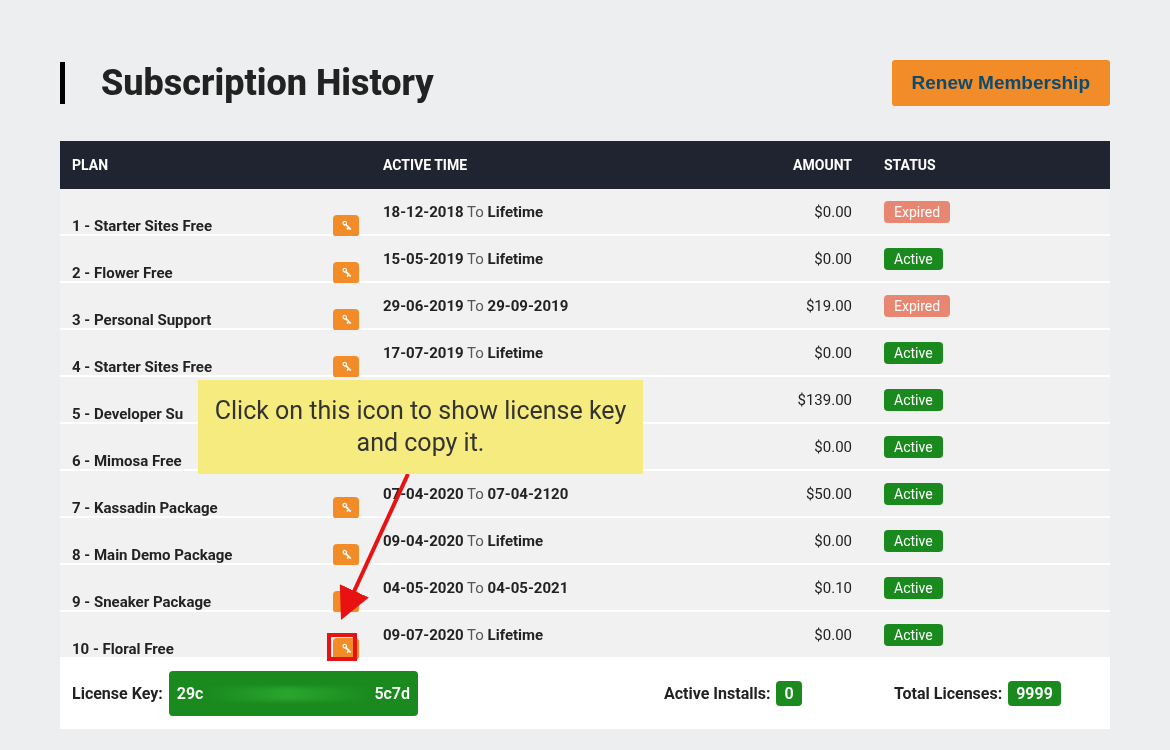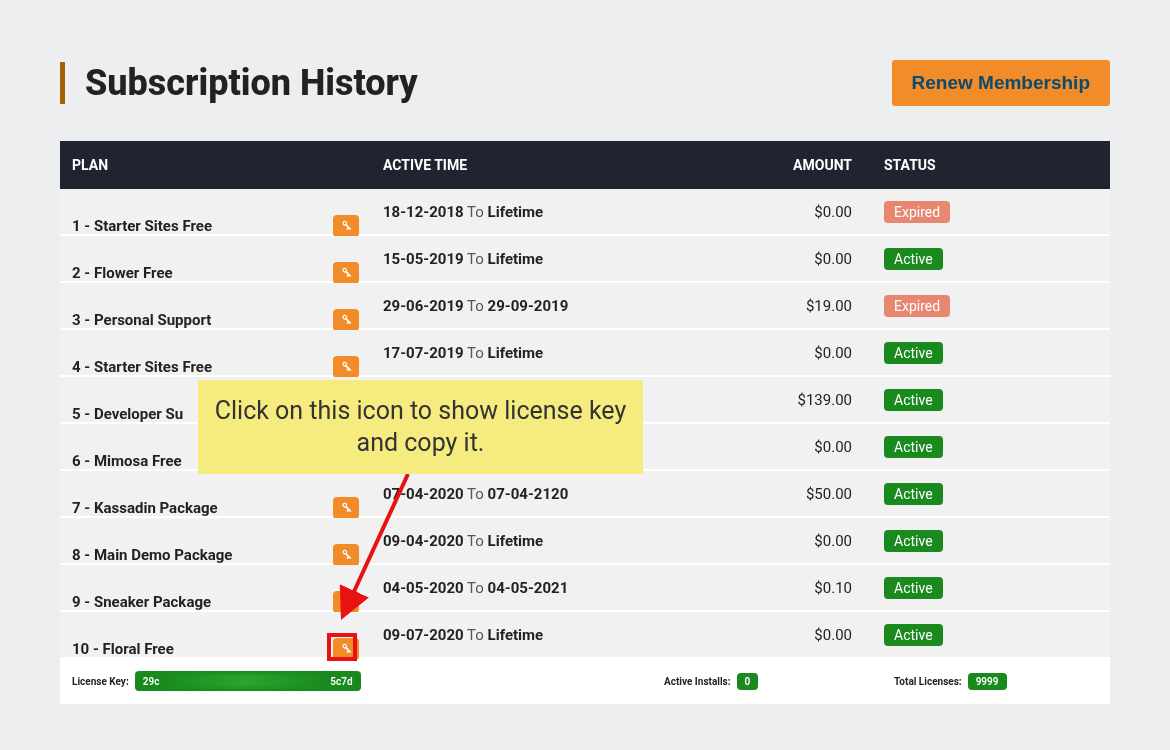--- a/index.html
+++ b/index.html
@@ -13,22 +13,22 @@
     .container {
       padding: 60px;
     }
     .header-row {
       display: flex;
       justify-content: space-between;
       align-items: center;
       margin-bottom: 35px;
     }
     .page-title-wrapper {
-      border-left: 5px solid #a16207;
-      padding-left: 20px;
+      border-left: 5px solid #000000;
+      padding-left: 36px;
     }
     .page-title {
       font-size: 36px;
       font-weight: 800;
       color: #222;
     }
     .renew-btn {
       background: #f28c28;
       color: #0c4a6e;
       border: none;
@@ -94,36 +94,36 @@
       padding: 3px 10px;
       border-radius: 4px;
       font-size: 14px;
       color: #fff;
     }
     .badge.expired { background: #e88771; }
     .badge.active { background: #1a8a1f; }
     .footer-row {
       display: flex;
       padding: 12px 12px 8px 12px;
-      font-size: 10px;
+      font-size: 16px;
       justify-content: space-between;
     }
     .footer-item { font-weight: 700; color: #222; display: flex; align-items: center;}
     .footer-item .chip {
       background: #1a8a1f;
       color: #fff;
       padding: 3px 8px;
       border-radius: 4px;
       margin-left: 6px;
       font-weight: 600;
     }
     .license-chip {
       background: #1a8a1f;
       color: #fff;
-      padding: 3px 8px;
+      padding: 13px 8px;
       border-radius: 4px;
       margin-left: 6px;
       font-weight: 600;
       display: inline-flex;
       align-items: center;
     }
     .license-chip .blur-bar {
       width: 165px;
       height: 14px;
       background: linear-gradient(90deg, #1a8a1f, #2aa52f, #1a8a1f);

